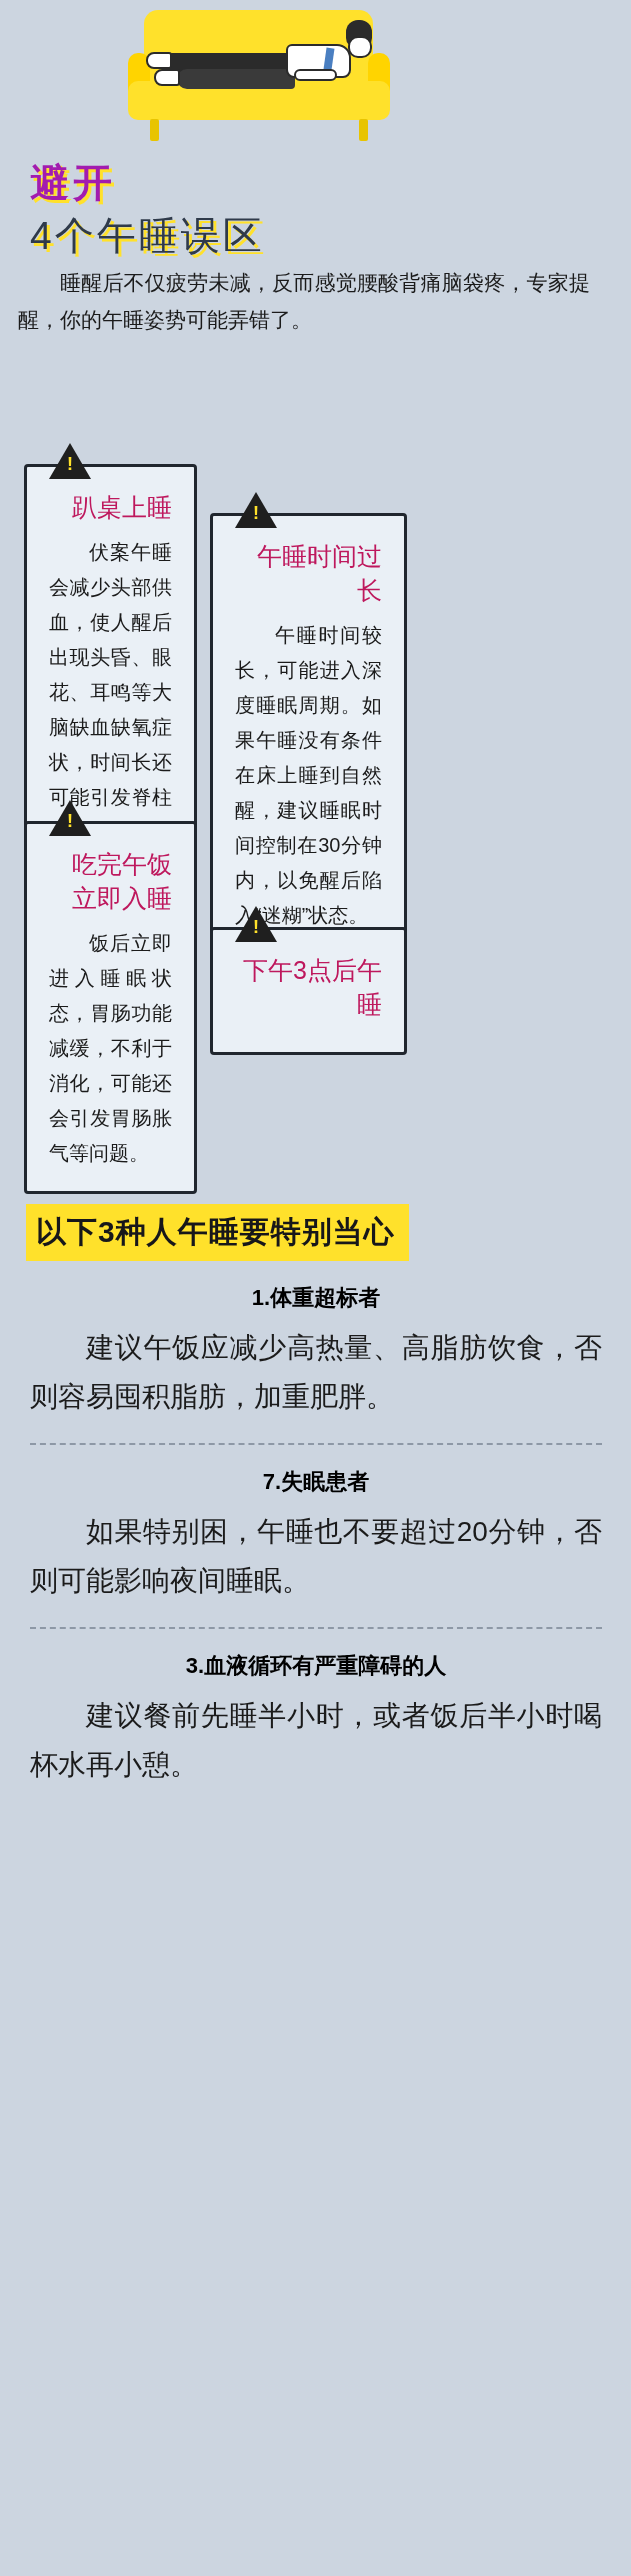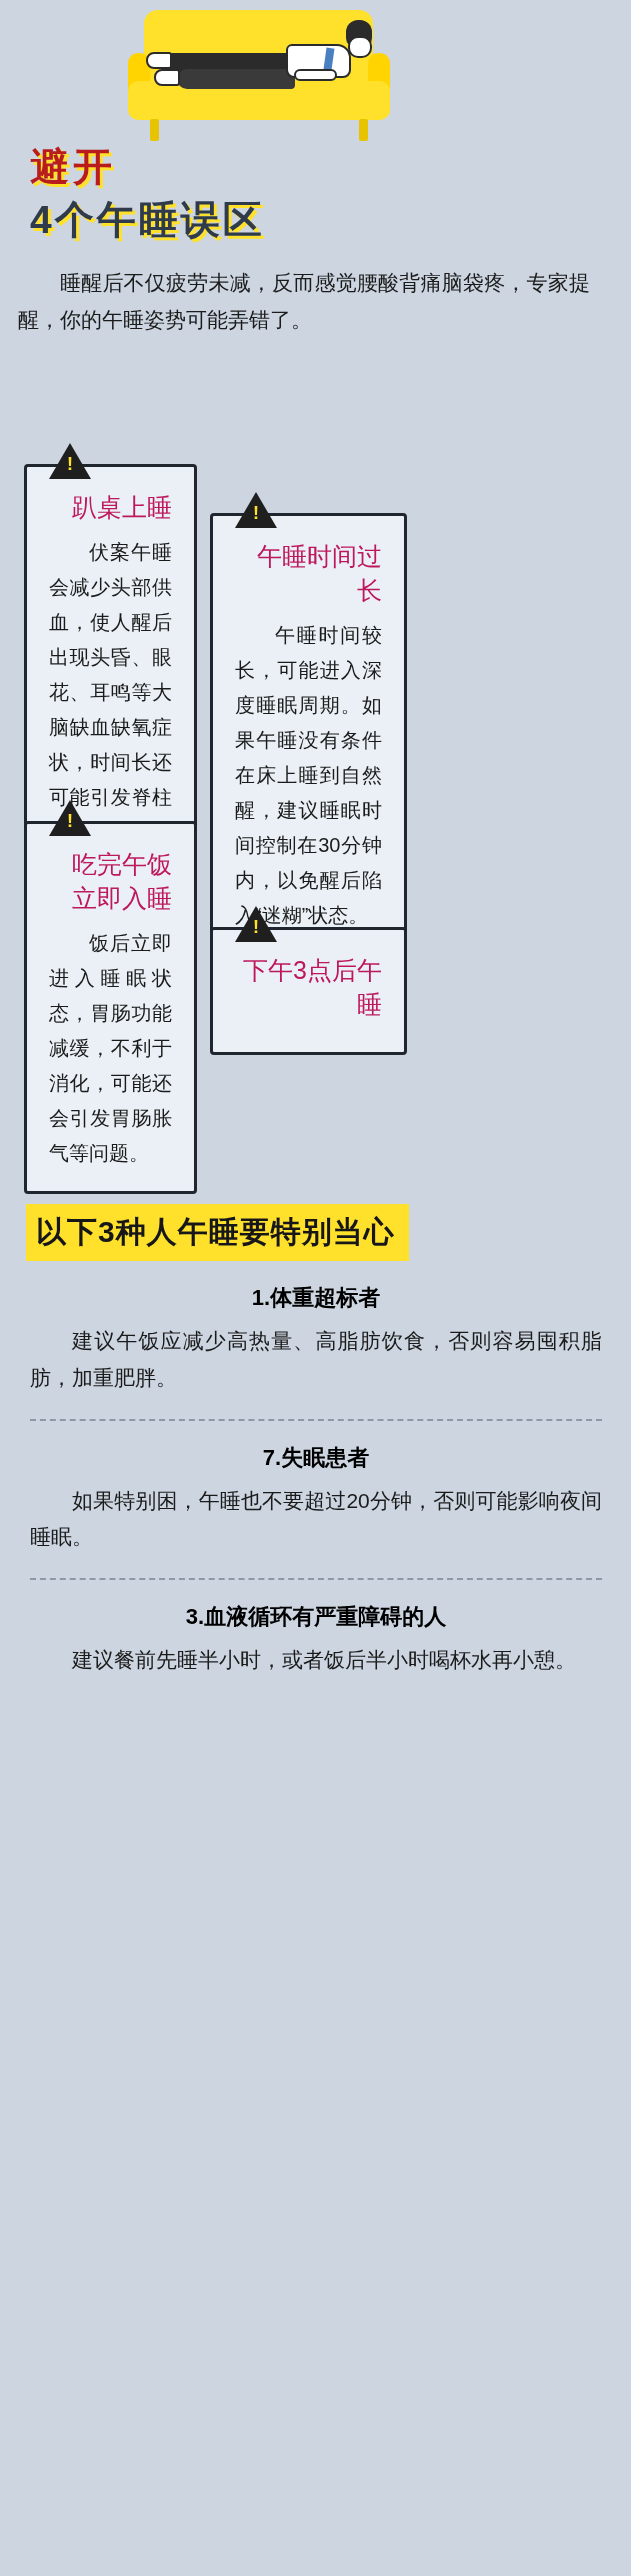--- a/index.html
+++ b/index.html
@@ -121,28 +121,29 @@
 
   .title-block {
     position: absolute;
     left: 30px;
     top: 146px;
   }
   .title-1 {
     font-size: 39px;
     font-weight: bold;
     letter-spacing: 4px;
-    color: #b91c1c;
+    color: #a21caf;
     line-height: 1.1;
     text-shadow: 3px 3px 0 #ffe12b;
+    margin-top: 16px;
   }
   .title-2 {
     margin-top: 10px;
     font-size: 39px;
-    font-weight: bold;
+    font-weight: normal;
     letter-spacing: 3px;
     color: #2f3a4a;
     line-height: 1.1;
     text-shadow: 3px 3px 0 #ffe12b;
   }
 
   .intro {
     position: absolute;
     left: 18px;
     top: 265px;
@@ -224,21 +225,21 @@
   .item { margin-top: 22px; }
   .item h4 {
     margin: 0;
     font-size: 22px;
     font-weight: bold;
     text-align: center;
     color: #000000;
   }
   .item p {
     margin: 10px 0 0 0;
-    font-size: 21px;
+    font-size: 28px;
     line-height: 1.75;
     text-align: justify;
     text-indent: 2em;
   }
   .dash {
     margin: 22px 0 0 0;
     height: 0;
     border-top: 2px dashed #8d98a6;
   }
 </style>

